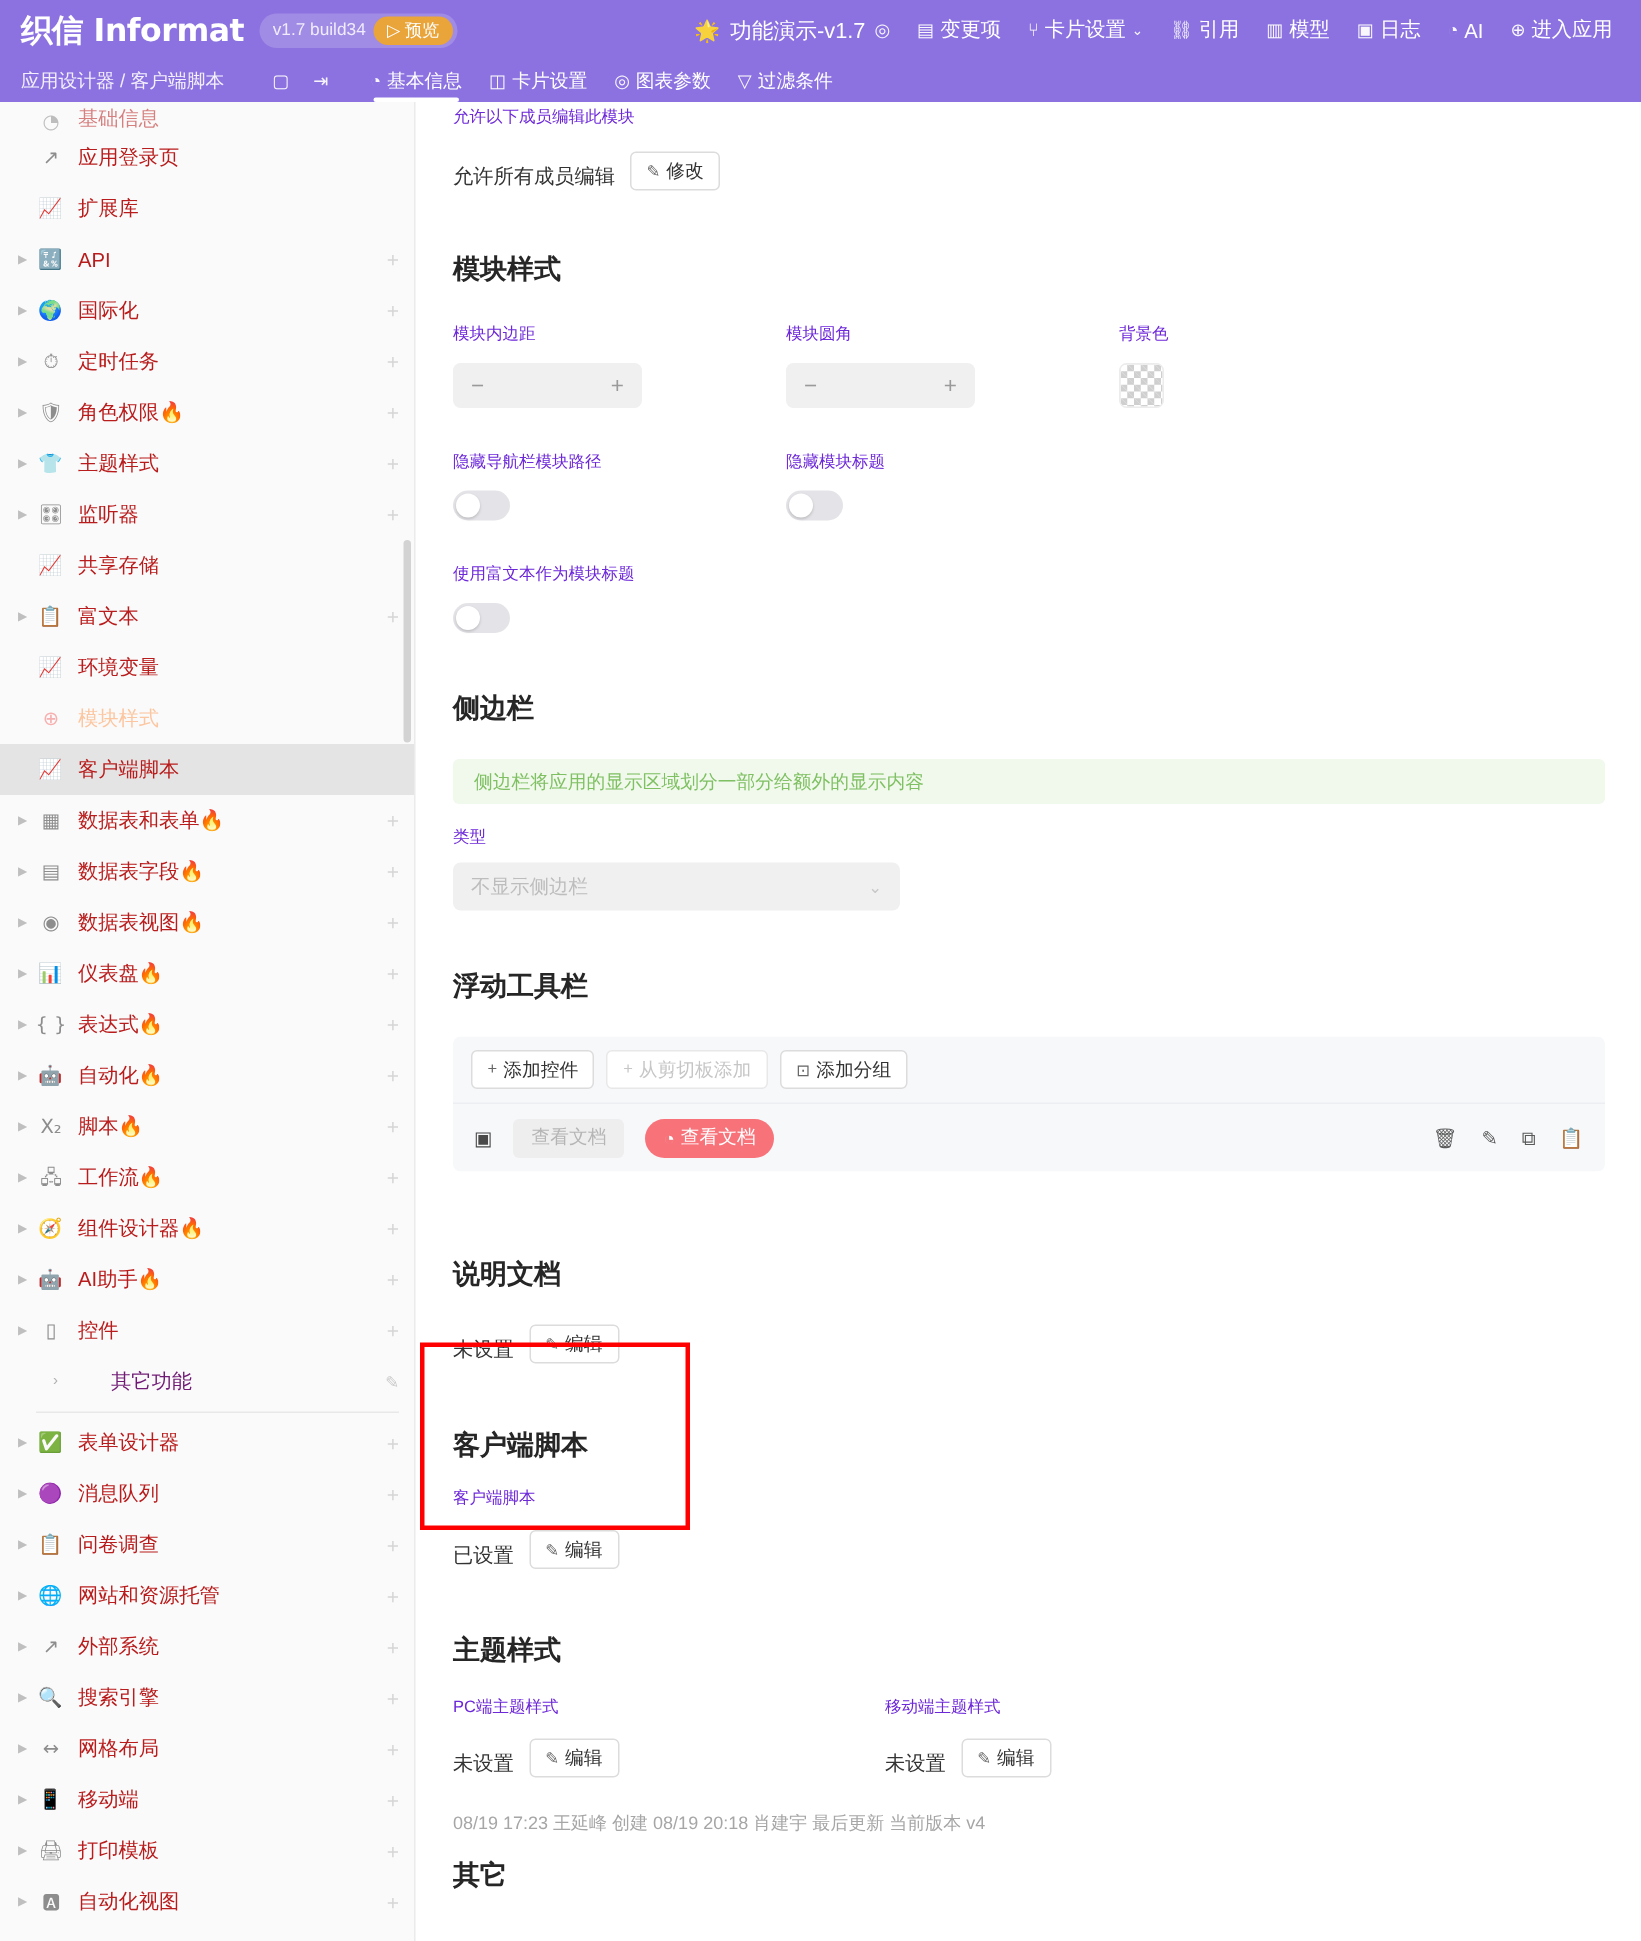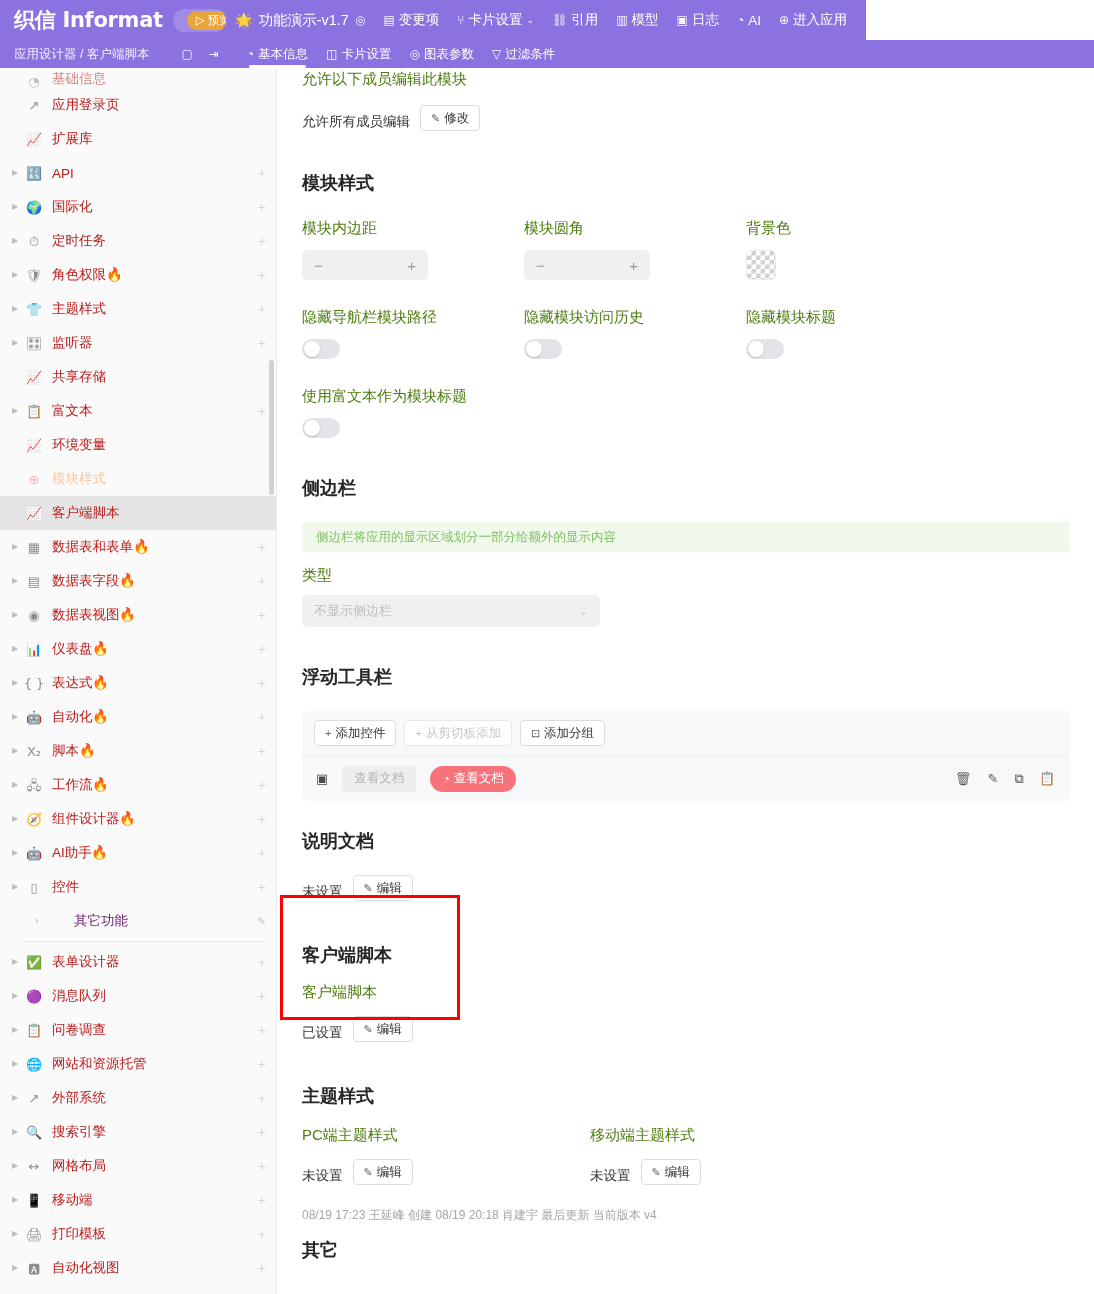--- a/index.html
+++ b/index.html
@@ -7,21 +7,21 @@
     width: 1094px; height: 1294px;
     font-family: "Liberation Sans", "DejaVu Sans", sans-serif;
     background: #ffffff;
     overflow: hidden;
     -webkit-font-smoothing: antialiased;
   }
   .app { position: relative; width: 1094px; height: 1294px; overflow: hidden; }
 
   
   .topbar {
-    position: absolute; top: 0; left: 0; width: 866px; height: 40px;
+    position: absolute; top: 0; left: 0; width: 1094px; height: 40px;
     background: #8c72e0; display: flex; align-items: center;
   }
   .logo {
     color: #ffffff; font-size: 21px; font-weight: 700;
     letter-spacing: -0.3px; margin-left: 14px; white-space: nowrap;
     font-family: "DejaVu Sans", sans-serif;
   }
   .version-pill {
     display: flex; align-items: center; gap: 0px;
     background: rgba(255,255,255,0.18);
@@ -115,21 +115,21 @@
     background: #d3d3d3; border-radius: 3px;
   }
 
   
   .main {
     position: absolute; top: 68px; left: 278px; width: 816px; height: 1226px;
     background: #ffffff; overflow: hidden;
   }
   .main-inner { padding: 0 24px 0 24px; }
 
-  .lbl-sm { font-size: 15px; color: #4d7c0f; }
+  .lbl-sm { font-size: 11px; color: #6d28d9; }
   .lbl-md { font-size: 13.5px; color: #333333; }
   .row { display: flex; align-items: flex-end; }
 
   .sec-title {
     font-size: 18px; font-weight: 700; color: #262626;
     font-family: "Liberation Sans", sans-serif;
   }
 
   .btn {
     display: inline-flex; align-items: center; justify-content: center; gap: 4px;
@@ -539,24 +539,20 @@
         </div>
         <div class="col3">
           <div class="lbl-sm">背景色</div>
           <div class="swatch" style="margin-top:12px"></div>
         </div>
       </div>
 
       <div class="grid3" style="margin-top:28px">
         <div class="col3">
           <div class="lbl-sm">隐藏导航栏模块路径</div>
-          <div class="toggle" style="margin-top:12px"></div>
-        </div>
-        <div class="col3">
-          <div class="lbl-sm">隐藏模块访问历史</div>
           <div class="toggle" style="margin-top:12px"></div>
         </div>
         <div class="col3">
           <div class="lbl-sm">隐藏模块标题</div>
           <div class="toggle" style="margin-top:12px"></div>
         </div>
       </div>
 
       <div style="margin-top:28px">
         <div class="lbl-sm">使用富文本作为模块标题</div>
@@ -598,21 +594,21 @@
           </span>
           <span class="pr-actions">
             <span class="pr-act">🗑</span>
             <span class="pr-act">✎</span>
             <span class="pr-act">⧉</span>
             <span class="pr-act">📋</span>
           </span>
         </div>
       </div>
 
-      <div class="sec-title" style="margin-top:28px">说明文档</div>
+      <div class="sec-title" style="margin-top:56px">说明文档</div>
       <div class="row" style="margin-top:22px; gap:10px;">
         <span class="lbl-md">未设置</span>
         <span class="btn">
           <span class="bi">✎</span>
           <span>编辑</span>
         </span>
       </div>
 
       <div class="sec-title" style="margin-top:42px">客户端脚本</div>
       <div class="lbl-sm" style="margin-top:16px">客户端脚本</div>

